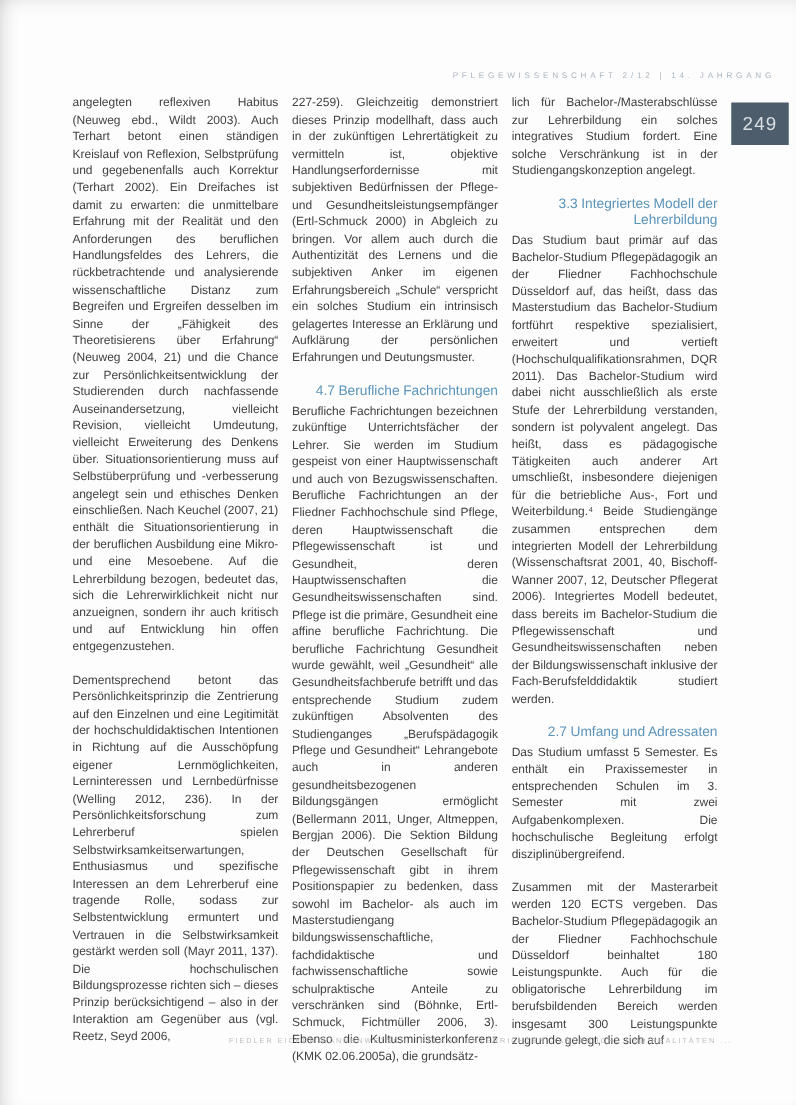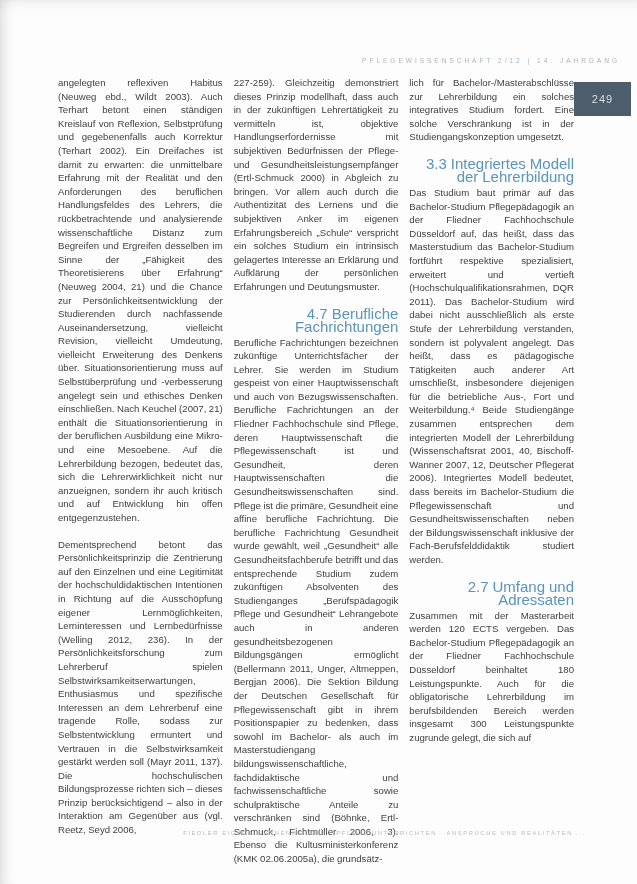--- a/index.html
+++ b/index.html
@@ -13,39 +13,39 @@
   }
   .page{
     position:relative;width:637px;height:884px;background:#fdfdfd;overflow:hidden;
     box-shadow:inset 12px 0 16px -12px rgba(0,0,0,.20), inset 0 12px 16px -12px rgba(0,0,0,.10);
   }
   .running-head{
     position:absolute;top:57px;right:17px;
     font-size:6.5px;letter-spacing:3px;color:#aab4bc;white-space:nowrap;
   }
   .page-badge{
-    position:absolute;top:82px;right:6px;width:57px;height:34px;
+    position:absolute;top:82px;right:6px;width:46px;height:34px;
     background:var(--badge);color:#d9dee3;
     display:flex;align-items:center;justify-content:center;
-    font-size:11px;letter-spacing:1px;
+    font-size:15px;letter-spacing:1px;
   }
   .columns{
     position:absolute;left:58px;top:76px;width:516px;
     display:flex;gap:11px;
   }
   .col{
     flex:1;min-width:0;
     font-size:9.6px;line-height:13.6px;color:#414141;
     text-align:justify;hyphens:auto;-webkit-hyphens:auto;
     word-spacing:-0.2px;
   }
   .col p{margin:0 0 13px;}
   .subhead{
     color:var(--accent);text-align:right;
-    font-size:15px;line-height:13px;font-weight:normal;
+    font-size:11px;line-height:13px;font-weight:normal;
     margin:13px 0 3px;
   }
   .running-foot{
     position:absolute;left:140px;right:8px;top:830px;
     font-size:5.8px;letter-spacing:1.6px;color:#bcbcbc;
     text-align:center;white-space:nowrap;overflow:hidden;
     text-transform:uppercase;
   }
 </style>
 </head>
@@ -66,24 +66,25 @@
       <p>Dementsprechend betont das Persönlichkeitsprinzip die Zentrierung auf den Einzelnen und eine Legitimität der hochschuldidaktischen Intentionen in Richtung auf die Ausschöpfung eigener Lernmöglichkeiten, Lerninteressen und Lernbedürfnisse (Welling 2012, 236). In der Persönlichkeitsforschung zum Lehrerberuf spielen Selbstwirksamkeitserwartungen, Enthusiasmus und spezifische Interessen an dem Lehrerberuf eine tragende Rolle, sodass zur Selbstentwicklung ermuntert und Vertrauen in die Selbstwirksamkeit gestärkt werden soll (Mayr 2011, 137). Die hochschulischen Bildungsprozesse richten sich – dieses Prinzip berücksichtigend – also in der Interaktion am Gegenüber aus (vgl. Reetz, Seyd 2006,</p>
     </div>
 
     <div class="col">
       <p>227-259). Gleichzeitig demonstriert dieses Prinzip modellhaft, dass auch in der zukünftigen Lehrertätigkeit zu vermitteln ist, objektive Handlungserfordernisse mit subjektiven Bedürfnissen der Pflege- und Gesundheitsleistungsempfänger (Ertl-Schmuck 2000) in Abgleich zu bringen. Vor allem auch durch die Authentizität des Lernens und die subjektiven Anker im eigenen Erfahrungsbereich „Schule“ verspricht ein solches Studium ein intrinsisch gelagertes Interesse an Erklärung und Aufklärung der persönlichen Erfahrungen und Deutungsmuster.</p>
       <h3 class="subhead">4.7 Berufliche Fachrichtungen</h3>
       <p>Berufliche Fachrichtungen bezeichnen zukünftige Unterrichtsfächer der Lehrer. Sie werden im Studium gespeist von einer Hauptwissenschaft und auch von Bezugswissenschaften. Berufliche Fachrichtungen an der Fliedner Fachhochschule sind Pflege, deren Hauptwissenschaft die Pflegewissenschaft ist und Gesundheit, deren Hauptwissenschaften die Gesundheitswissenschaften sind. Pflege ist die primäre, Gesundheit eine affine berufliche Fachrichtung. Die berufliche Fachrichtung Gesundheit wurde gewählt, weil „Gesundheit“ alle Gesundheitsfachberufe betrifft und das entsprechende Studium zudem zukünftigen Absolventen des Studienganges „Berufspädagogik Pflege und Gesundheit“ Lehrangebote auch in anderen gesundheitsbezogenen Bildungsgängen ermöglicht (Bellermann 2011, Unger, Altmeppen, Bergjan 2006). Die Sektion Bildung der Deutschen Gesellschaft für Pflegewissenschaft gibt in ihrem Positionspapier zu bedenken, dass sowohl im Bachelor- als auch im Masterstudiengang bildungswissenschaftliche, fachdidaktische und fachwissenschaftliche sowie schulpraktische Anteile zu verschränken sind (Böhnke, Ertl-Schmuck, Fichtmüller 2006, 3). Ebenso die Kultusministerkonferenz (KMK 02.06.2005a), die grundsätz-</p>
     </div>
 
     <div class="col">
-      <p>lich für Bachelor-/Masterabschlüsse zur Lehrerbildung ein solches integratives Studium fordert. Eine solche Verschränkung ist in der Studiengangskonzeption umgesetzt.</p>
+      <p>lich für Bachelor-/Masterabschlüsse zur Lehrerbildung ein solches integratives Studium fordert. Eine solche Verschränkung ist in der Studiengangskonzeption angelegt.</p>
       <h3 class="subhead">3.3 Integriertes Modell der Lehrerbildung</h3>
       <p>Das Studium baut primär auf das Bachelor-Studium Pflegepädagogik an der Fliedner Fachhochschule Düsseldorf auf, das heißt, dass das Masterstudium das Bachelor-Studium fortführt respektive spezialisiert, erweitert und vertieft (Hochschulqualifikationsrahmen, DQR 2011). Das Bachelor-Studium wird dabei nicht ausschließlich als erste Stufe der Lehrerbildung verstanden, sondern ist polyvalent angelegt. Das heißt, dass es pädagogische Tätigkeiten auch anderer Art umschließt, insbesondere diejenigen für die betriebliche Aus-, Fort und Weiterbildung.⁴ Beide Studiengänge zusammen entsprechen dem integrierten Modell der Lehrerbildung (Wissenschaftsrat 2001, 40, Bischoff-Wanner 2007, 12, Deutscher Pflegerat 2006). Integriertes Modell bedeutet, dass bereits im Bachelor-Studium die Pflegewissenschaft und Gesundheitswissenschaften neben der Bildungswissenschaft inklusive der Fach-Berufsfelddidaktik studiert werden.</p>
       <h3 class="subhead">2.7 Umfang und Adressaten</h3>
+      <p>Das Studium umfasst 5 Semester. Es enthält ein Praxissemester in entsprechenden Schulen im 3. Semester mit zwei Aufgabenkomplexen. Die hochschulische Begleitung erfolgt disziplinübergreifend.</p>
       <p>Zusammen mit der Masterarbeit werden 120 ECTS vergeben. Das Bachelor-Studium Pflegepädagogik an der Fliedner Fachhochschule Düsseldorf beinhaltet 180 Leistungspunkte. Auch für die obligatorische Lehrerbildung im berufsbildenden Bereich werden insgesamt 300 Leistungspunkte zugrunde gelegt, die sich auf</p>
     </div>
 
   </div>
 
   <div class="running-foot">FIEDLER EICKER WANNENWETSCH · PFLEGE UNTERRICHTEN · ANSPRÜCHE UND REALITÄTEN ...</div>
 
 </div>
 
 </body></html>

